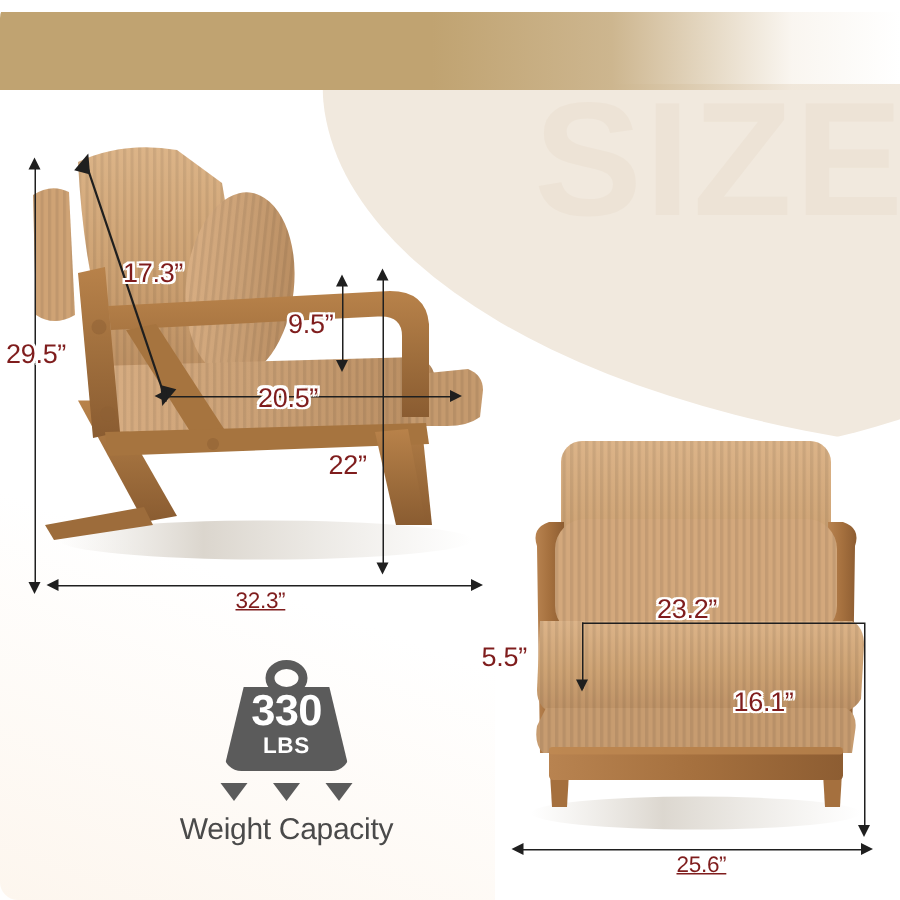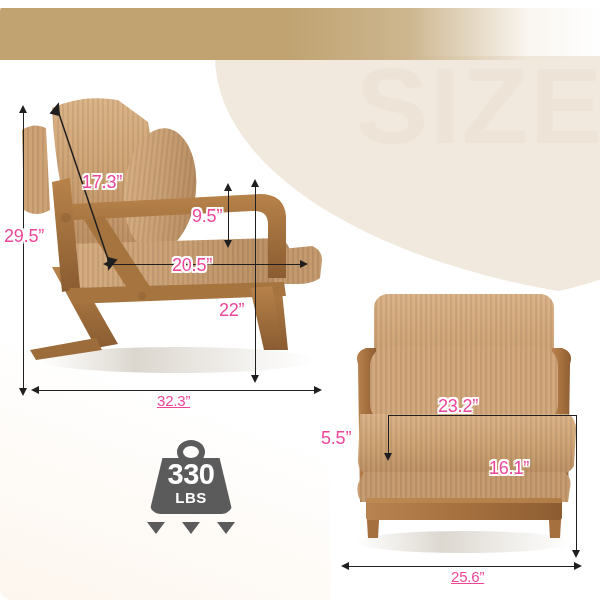--- a/index.html
+++ b/index.html
@@ -67,21 +67,21 @@
     letter-spacing: -0.3px;
     white-space: nowrap;
     text-shadow: 0 1px 1px rgba(120,95,55,0.25);
   }
 
   
   .dim {
     position: absolute;
     font-family: "Liberation Sans", sans-serif;
     font-size: 18px;
-    color: #ec4899;
+    color: #7f1d1d;
     white-space: nowrap;
     letter-spacing: -0.2px;
     text-shadow:
       -1.6px -1.6px 0 #fff,  1.6px -1.6px 0 #fff,
       -1.6px  1.6px 0 #fff,  1.6px  1.6px 0 #fff,
       -1.6px 0 0 #fff, 1.6px 0 0 #fff, 0 -1.6px 0 #fff, 0 1.6px 0 #fff;
   }
   .dim.big { font-size: 15px; text-decoration: underline; }
 
   .ln { position: absolute; background: #1f1f1f; }
@@ -354,15 +354,16 @@
       <div class="weight-handle"></div>
       <div class="weight-body2"></div>
       <div class="weight-num">330</div>
       <div class="weight-unit">LBS</div>
     </div>
     <div class="tri-row">
       <div class="tri"></div>
       <div class="tri"></div>
       <div class="tri"></div>
     </div>
+    <div class="weight-label">Weight Capacity</div>
   </div>
 
 </div>
 
 </body></html>

